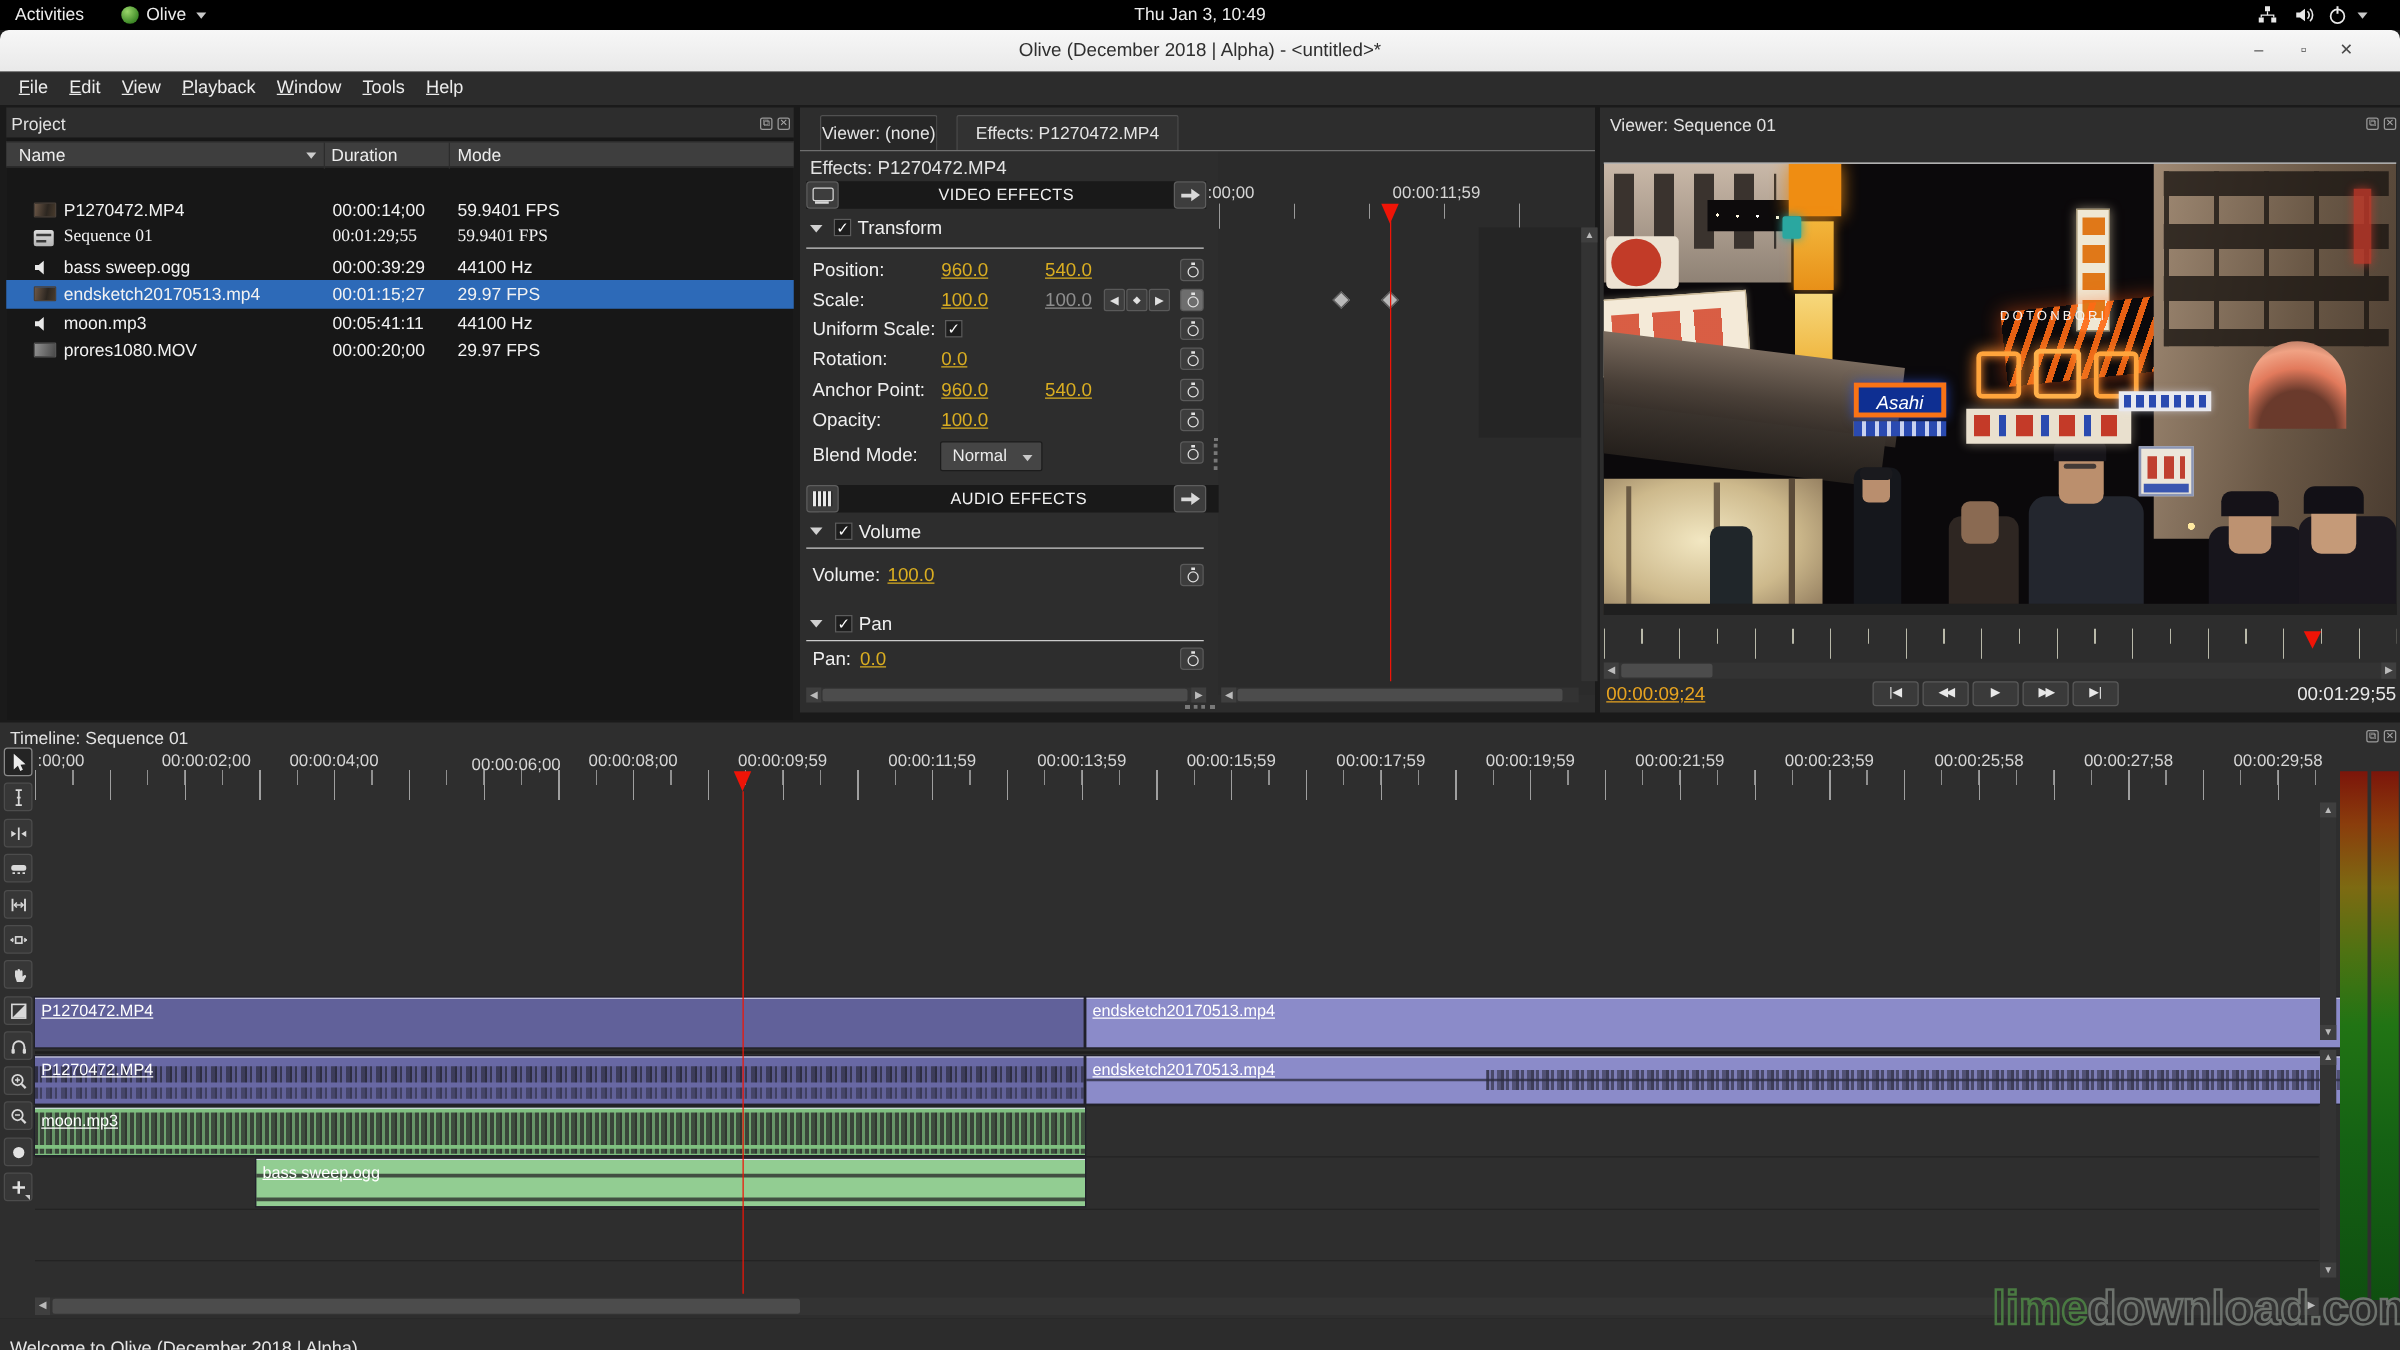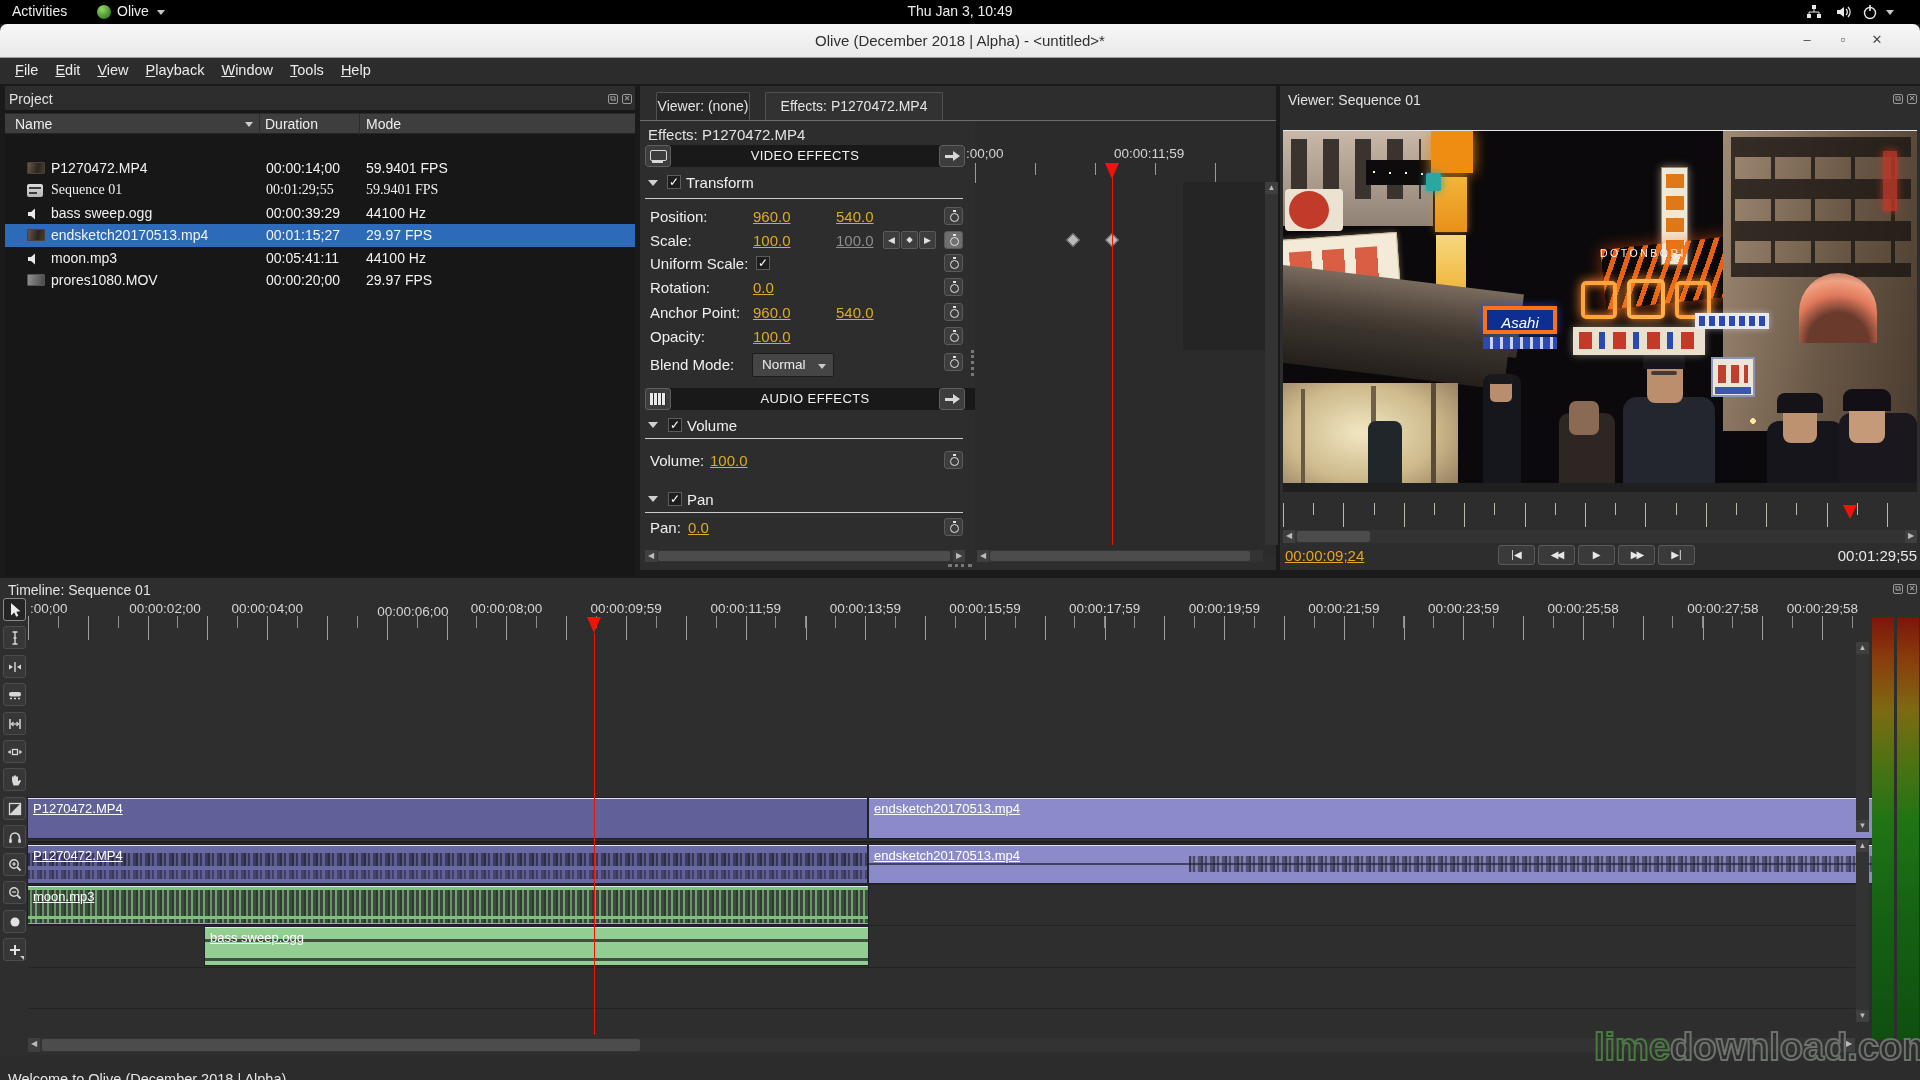--- a/index.html
+++ b/index.html
@@ -490,21 +490,21 @@
           <span class="rlabel" style="top: 23px; left: 506.52px; transform: translateX(-50%);">00:00:08;00</span>
           <span class="rlabel" style="top: 23px; left: 626.15px; transform: translateX(-50%);">00:00:09;59</span>
           <span class="rlabel" style="top: 23px; left: 745.78px; transform: translateX(-50%);">00:00:11;59</span>
           <span class="rlabel" style="top: 23px; left: 865.41px; transform: translateX(-50%);">00:00:13;59</span>
           <span class="rlabel" style="top: 23px; left: 985.04px; transform: translateX(-50%);">00:00:15;59</span>
           <span class="rlabel" style="top: 23px; left: 1104.67px; transform: translateX(-50%);">00:00:17;59</span>
           <span class="rlabel" style="top: 23px; left: 1224.3px; transform: translateX(-50%);">00:00:19;59</span>
           <span class="rlabel" style="top: 23px; left: 1343.93px; transform: translateX(-50%);">00:00:21;59</span>
           <span class="rlabel" style="top: 23px; left: 1463.56px; transform: translateX(-50%);">00:00:23;59</span>
           <span class="rlabel" style="top: 23px; left: 1583.19px; transform: translateX(-50%);">00:00:25;58</span>
-          <span class="rlabel" style="top: 23px; left: 1702.82px; transform: translateX(-50%); margin-left: 20px;">00:00:27;58</span>
+          <span class="rlabel" style="top: 23px; left: 1702.82px; transform: translateX(-50%);">00:00:27;58</span>
           <span class="rlabel" style="top: 23px; left: 1822.45px; transform: translateX(-50%);">00:00:29;58</span>
         </div>
       <div class="ticks" style="left:28px;top:38px;width:1827px;height:12px;background:repeating-linear-gradient(90deg,#8f8f8f 0 1px,transparent 1px 29.9px)"></div>
       <div class="ticks" style="left:28px;top:38px;width:1827px;height:24px;background:repeating-linear-gradient(90deg,#9f9f9f 0 1px,transparent 1px 59.81px)"></div>
     </div>
 
     <div class="abs" style="left:28px;top:64px;width:1827px;height:394px">
       <div class="lane-line" style="left:0;top:199px;width:1827px;height:2px;background:#1e1e1e"></div>
       <div class="lane-line" style="left:0;top:242px;width:1827px"></div>
       <div class="lane-line" style="left:0;top:283px;width:1827px"></div>

